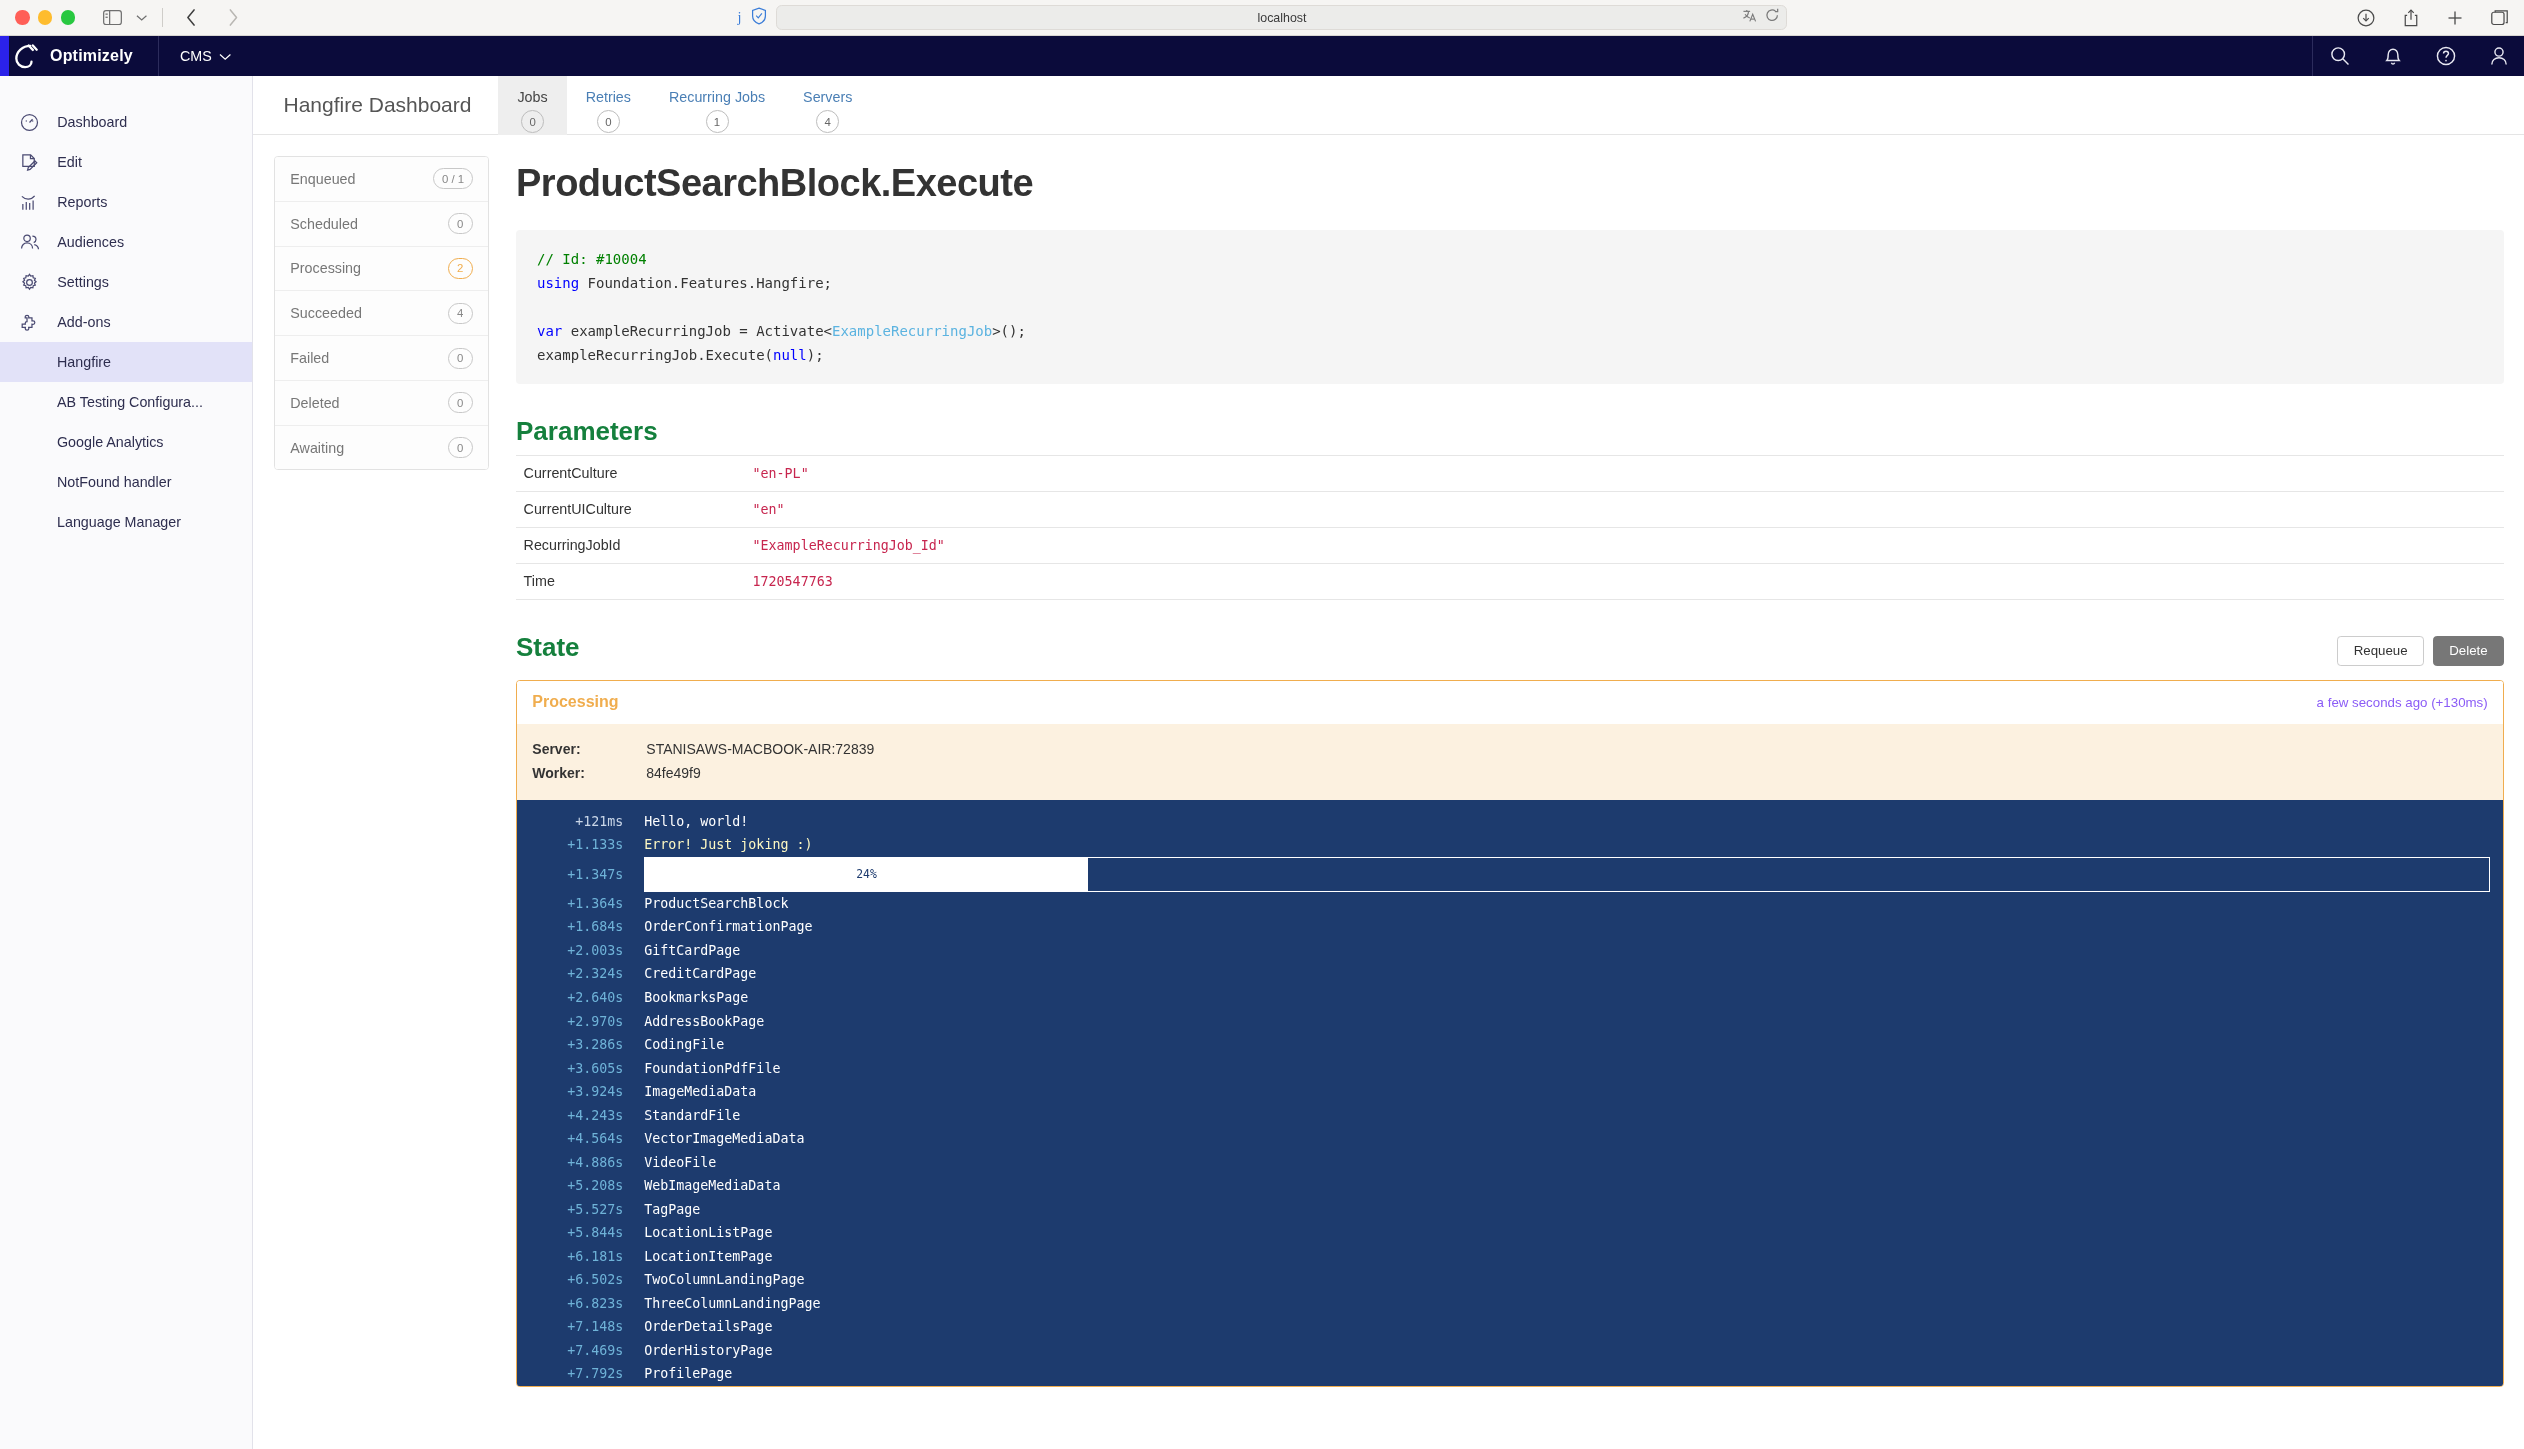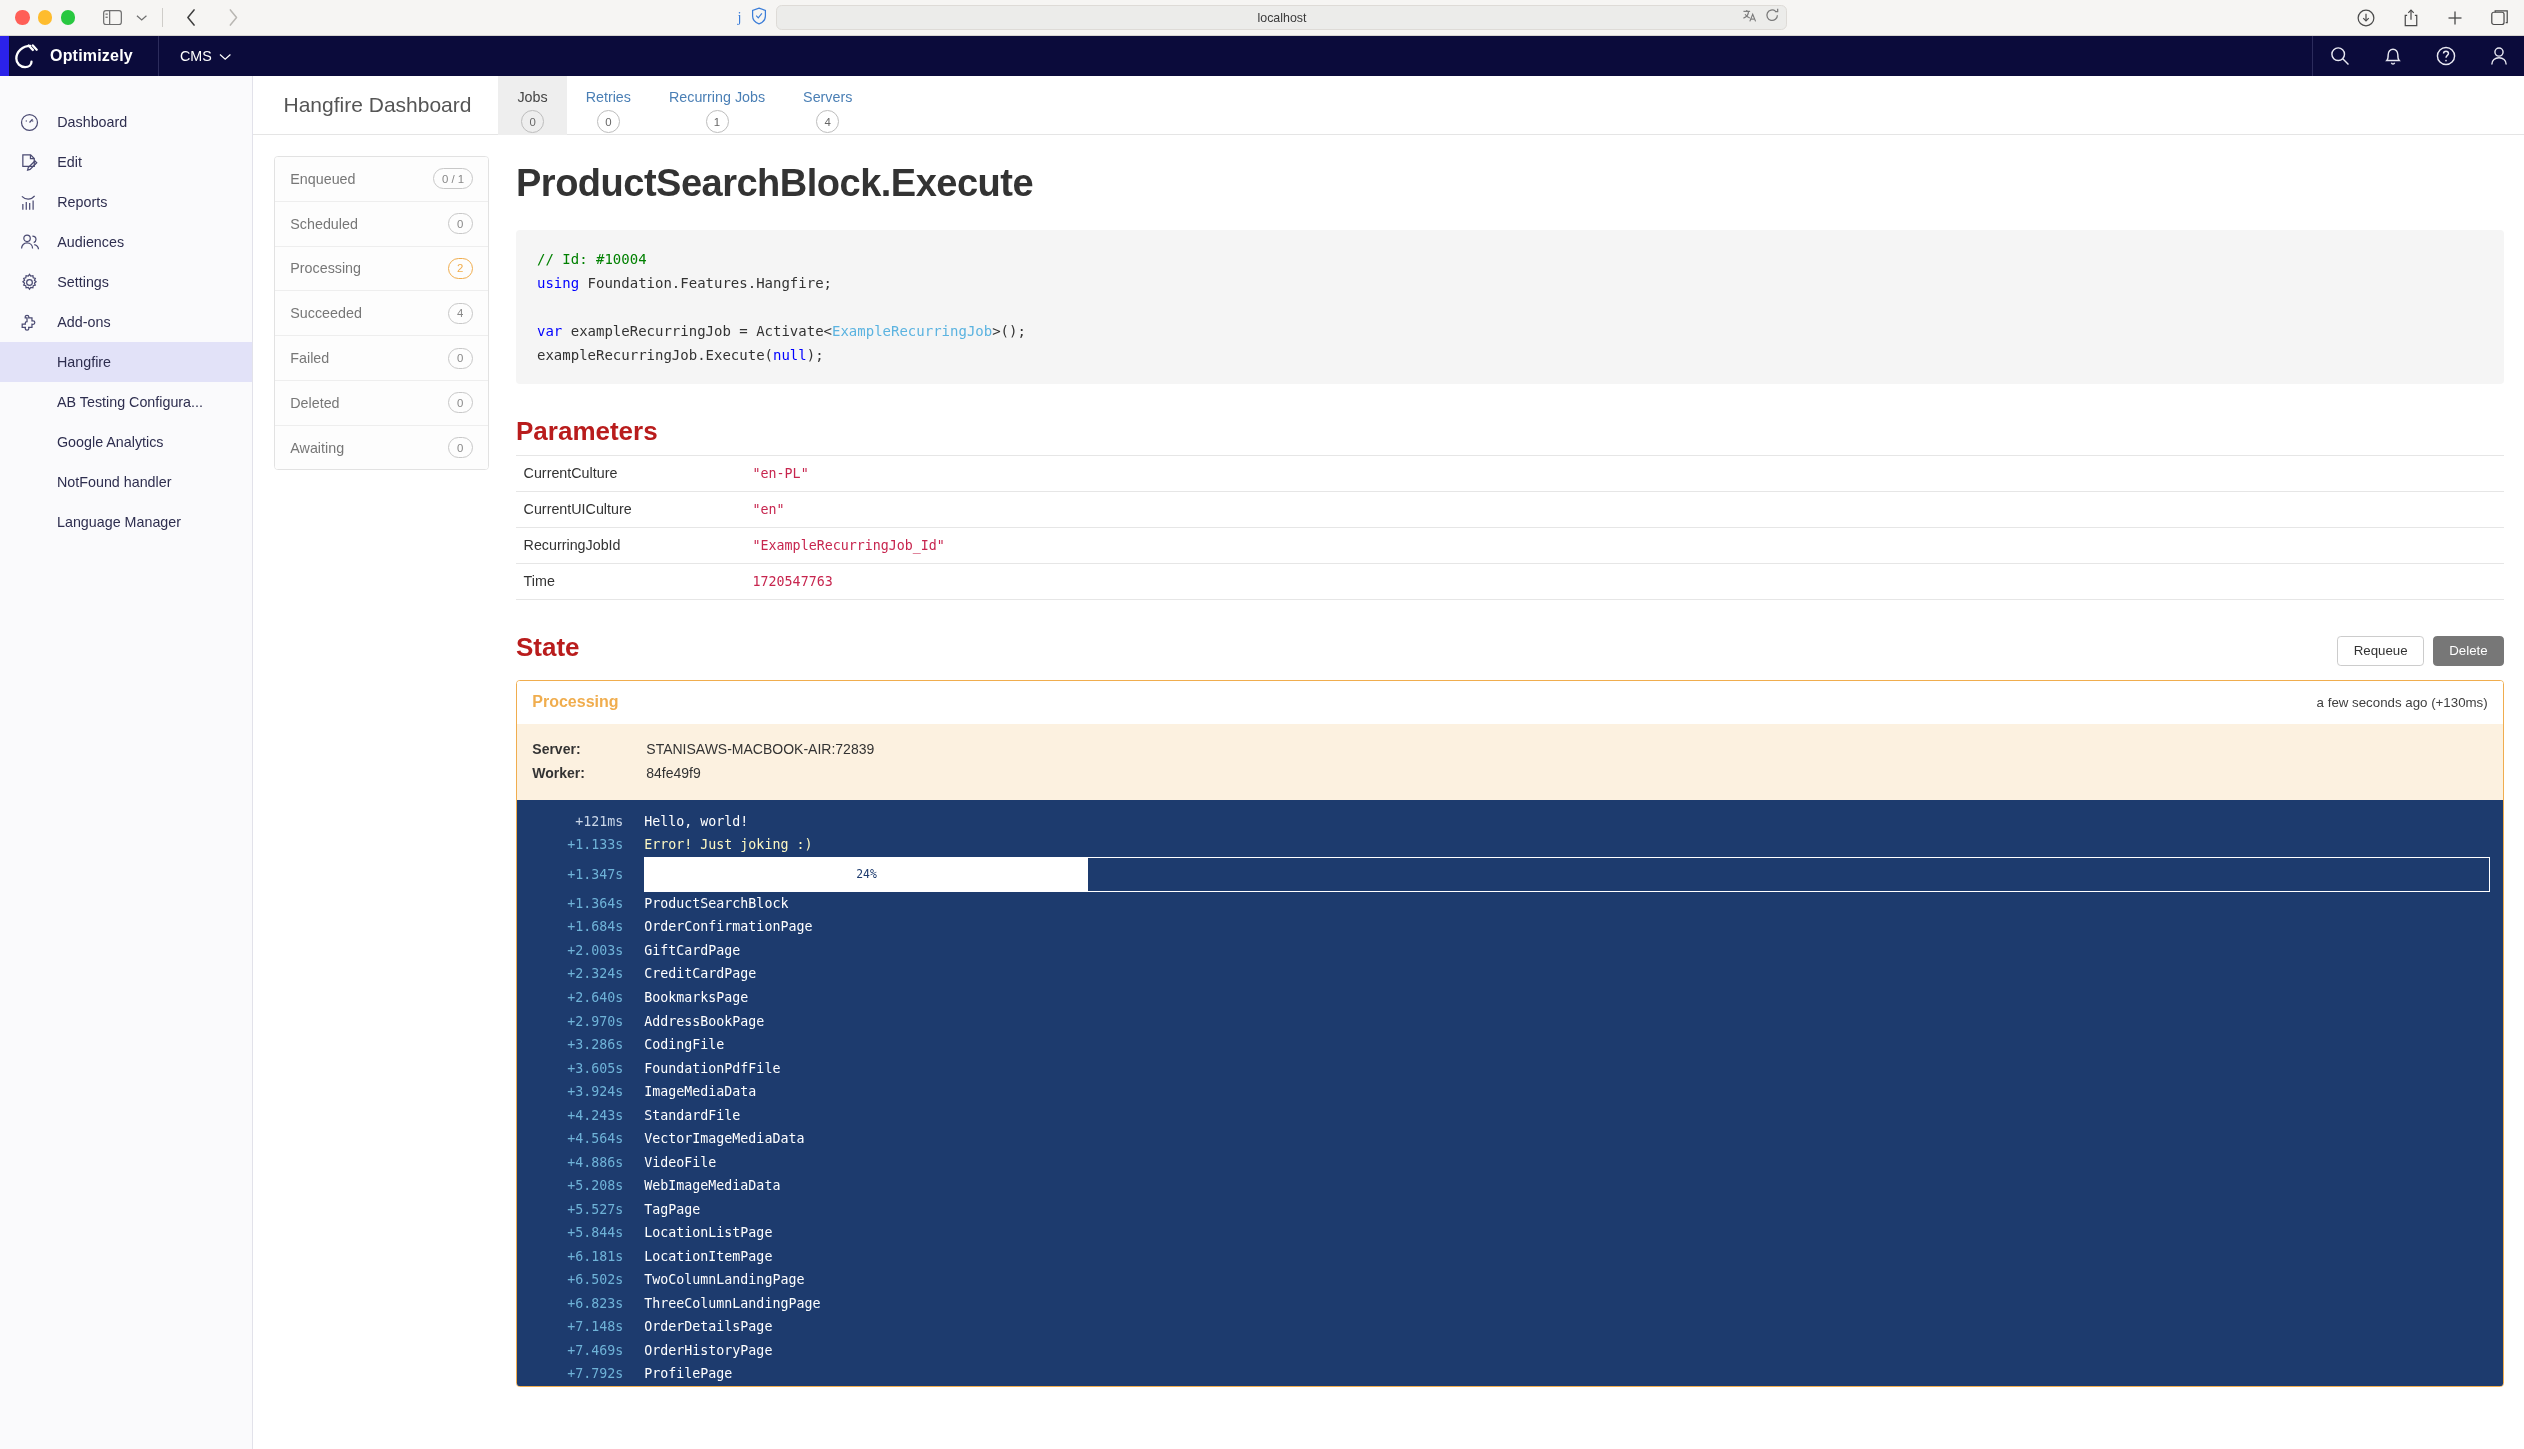--- a/index.html
+++ b/index.html
@@ -157,21 +157,21 @@
   .code-block {
     background: #f5f5f5; border-radius: 3.8px;
     padding: 17px 21px; margin-bottom: 32px;
     font-family: "DejaVu Sans Mono", monospace; font-size: 14px; line-height: 1.72;
     color: #333; white-space: pre;
   }
   .c-comment { color: #008000; }
   .c-keyword { color: #0000ff; }
   .c-type { color: #5bb3e0; }
 
-  .section-h { font-size: 26px; font-weight: bold; color: #b91c1c; margin-bottom: 7.6px; }
+  .section-h { font-size: 26px; font-weight: bold; color: #15803d; margin-bottom: 7.6px; }
 
   .param-table { width: 100%; border-collapse: collapse; margin-bottom: 32px; }
   .param-table tr { border-top: 1px solid #e6e6e6; }
   .param-table tr:last-child { border-bottom: 1px solid #e6e6e6; }
   .param-table td { padding: 9.5px 7.6px; font-size: 14.3px; color: #333; }
   .param-table td.name { width: 229px; }
   .param-table td.val {
     font-family: "DejaVu Sans Mono", monospace; font-size: 13.3px; color: #c7254e;
   }
 
@@ -182,21 +182,21 @@
     border: 1px solid #cccccc; background: #ffffff; color: #333;
   }
   .btn.dark { background: #777777; border-color: #777777; color: #ffffff; }
 
   .state-card { border: 1px solid #f0ad4e; border-radius: 3.8px; overflow: hidden; }
   .state-card-head {
     display: flex; align-items: center; justify-content: space-between;
     padding: 12.4px 15.3px; background: #ffffff;
   }
   .state-name { color: #f0ad4e; font-size: 16px; font-weight: bold; }
-  .state-time { color: #404040; font-size: 13.3px; }
+  .state-time { color: #8b5cf6; font-size: 13.3px; }
   .state-card-body { background: #fcf1e0; padding: 13.3px 15.3px 15.3px; }
   .kv { display: flex; font-size: 14px; color: #333; line-height: 1.72; }
   .kv .k { width: 114px; text-align: left; font-weight: bold; padding-right: 13.3px; }
   .kv .v { font-family: "Liberation Sans", sans-serif; }
 
   .console {
     background: #1d3b6e; color: #ffffff;
     font-family: "DejaVu Sans Mono", monospace; font-size: 13.3px; line-height: 1.77;
     padding: 9.5px 0 0 0;
   }

